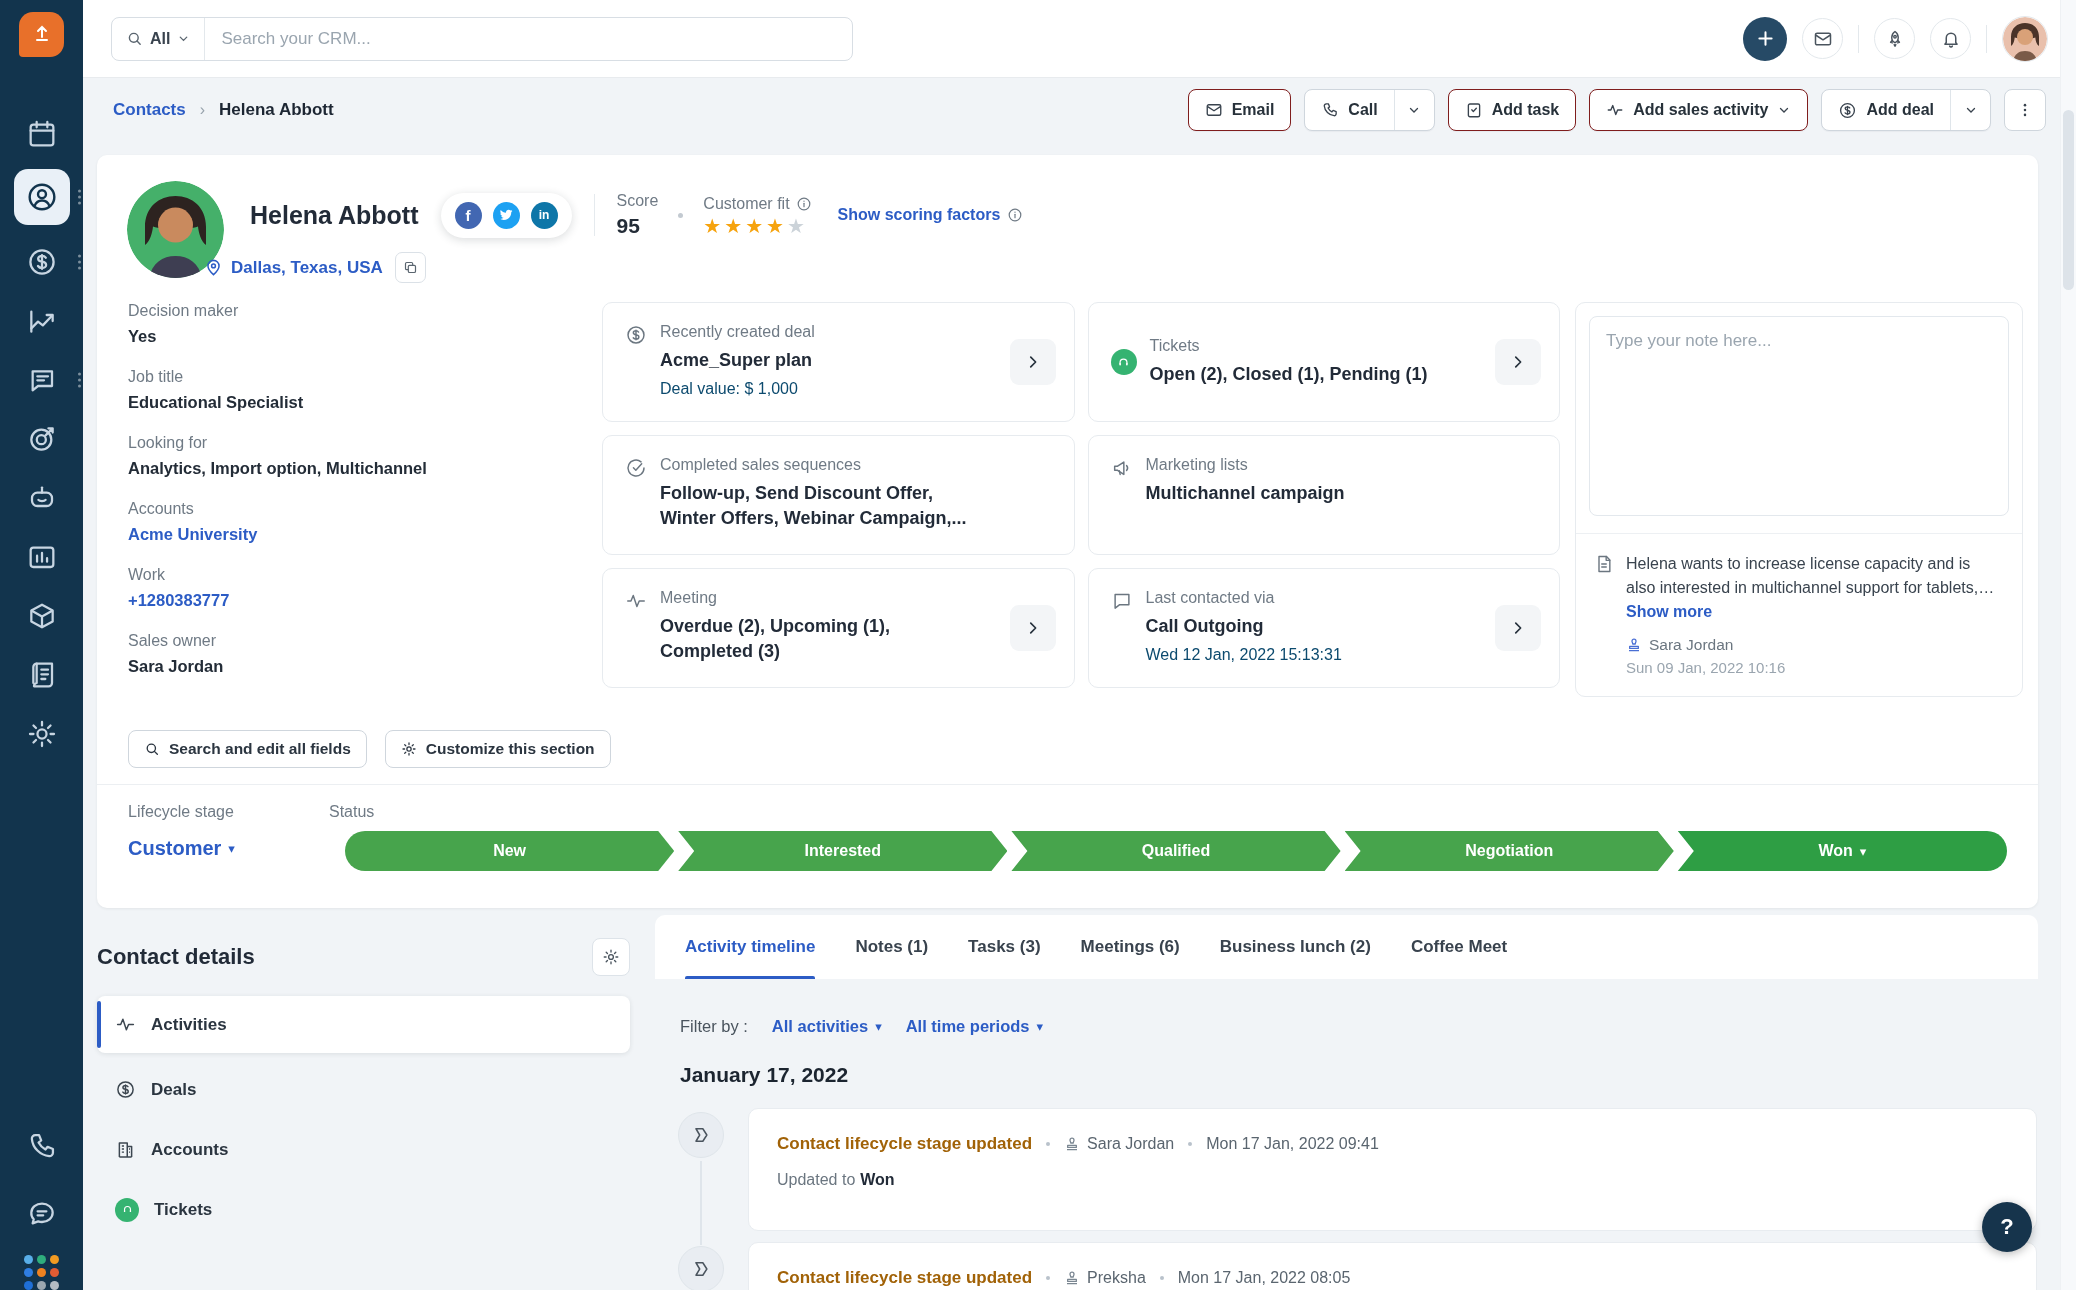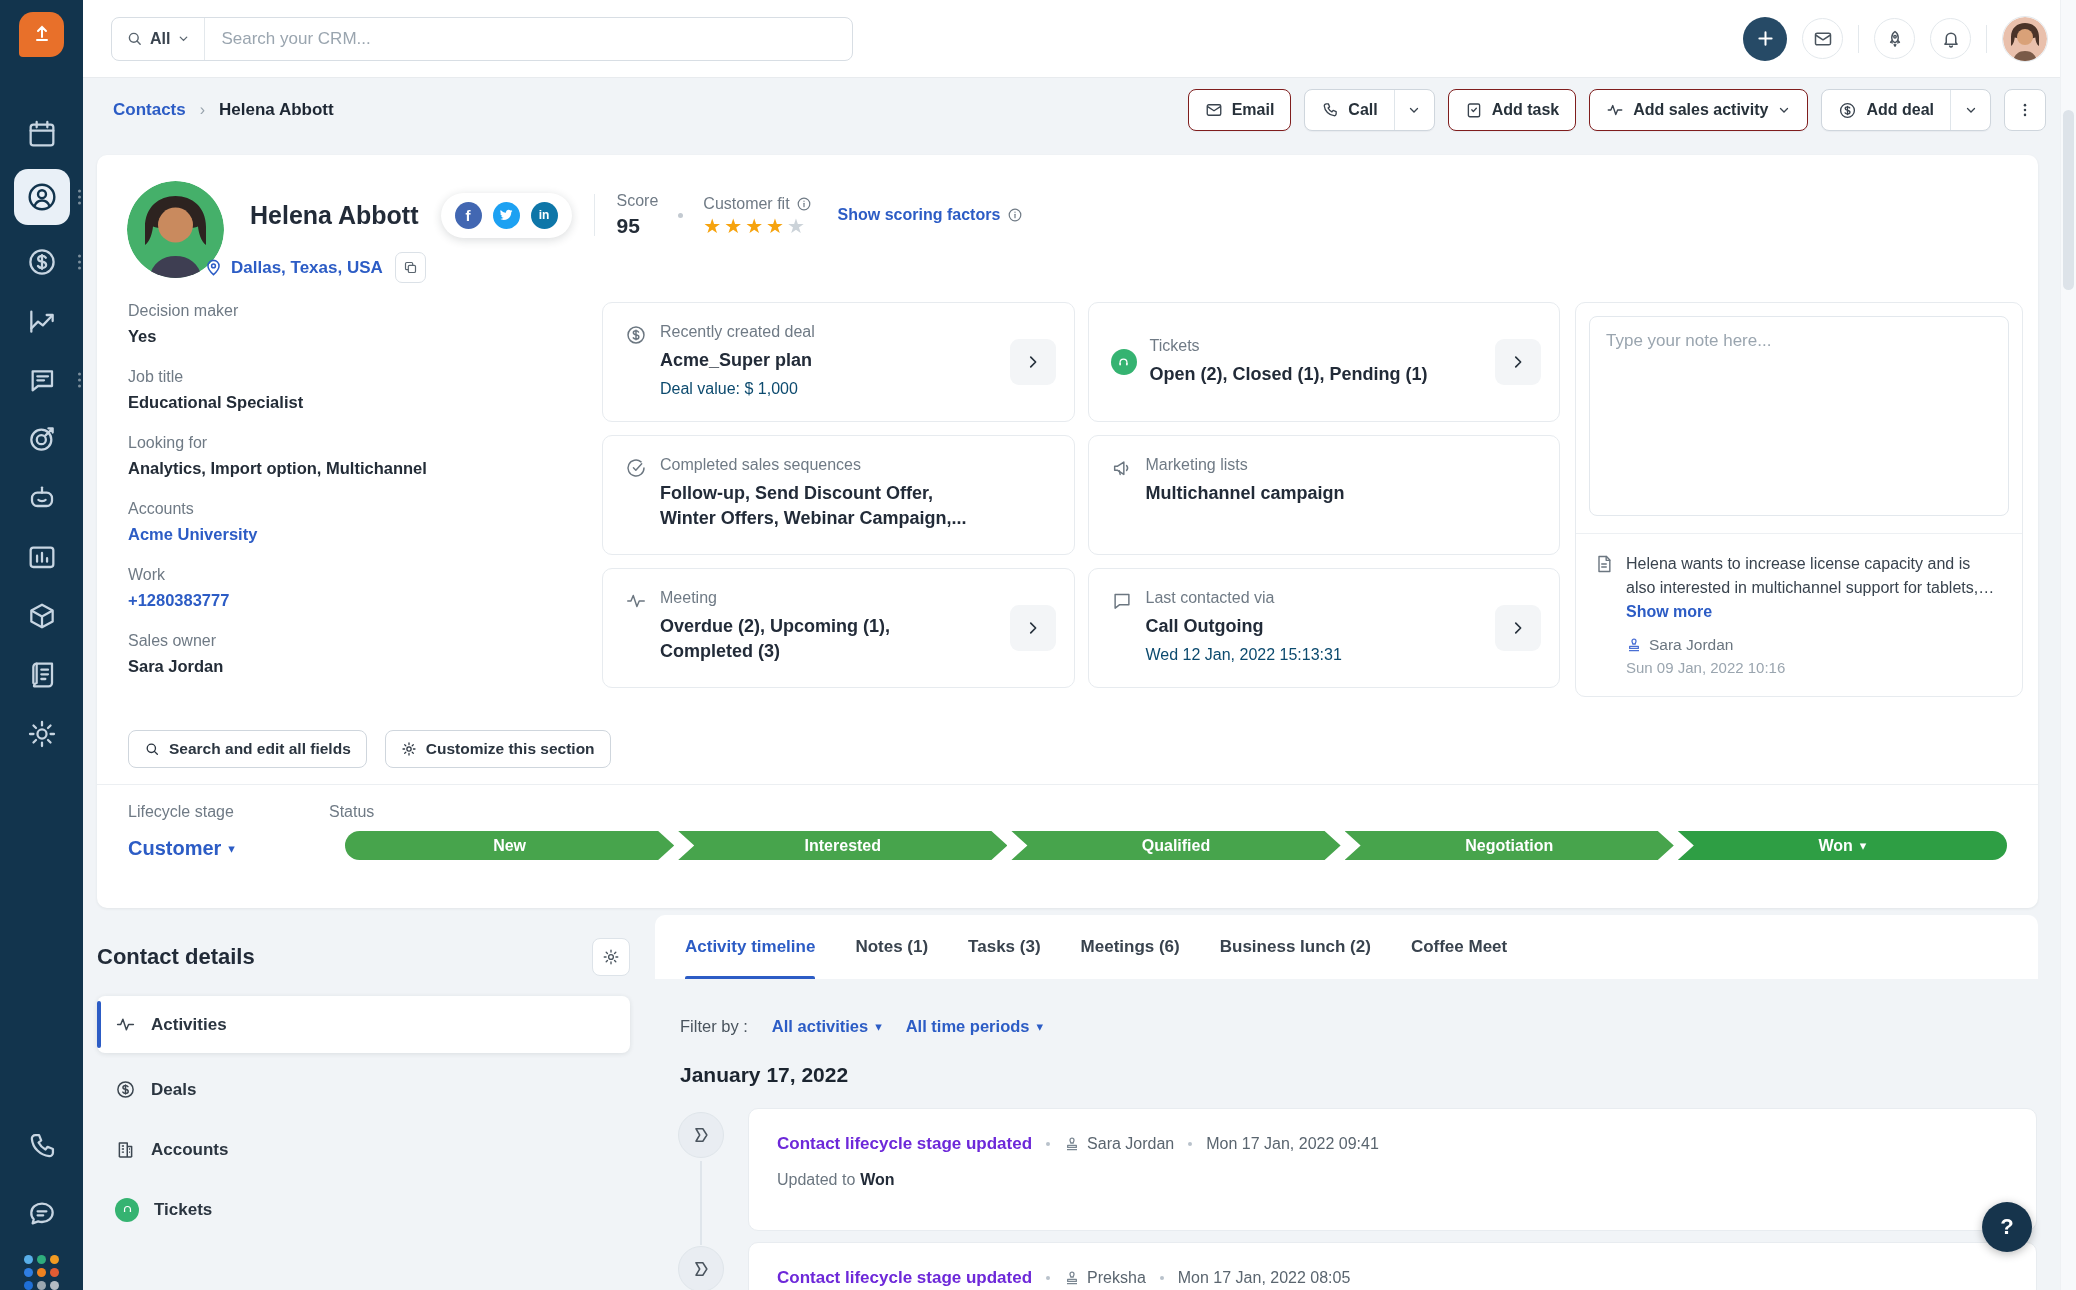--- a/index.html
+++ b/index.html
@@ -106,21 +106,21 @@
 
   .section-btns { position:absolute; left:31px; top:575px; display:flex; gap:18px; }
   .btn-outline { display:flex; align-items:center; gap:9px; height:38px; padding:0 15px; border:1px solid #cfd6dd; border-radius:8px;
                  background:#fff; font-size:15.5px; font-weight:600; color:#2b3540; }
   .card-div { position:absolute; left:0; right:0; top:629px; border-top:1px solid #eceff2; }
 
   .lc-label { position:absolute; left:31px; top:648px; font-size:16px; color:#6f7a85; }
   .st-label { position:absolute; left:232px; top:648px; font-size:16px; color:#6f7a85; }
   .lc-value { position:absolute; left:31px; top:682px; color:#2c5cc5; font-size:20px; font-weight:700; display:flex; align-items:center; gap:7px; }
   .caret { font-size:13px; line-height:1; }
-  .pipeline { position:absolute; left:248px; top:676px; right:31px; height:29px; display:flex; }
+  .pipeline { position:absolute; left:248px; top:676px; right:31px; height:40px; display:flex; }
   .stage { flex:1; margin-right:4px; background:#47a44c; color:#fff; font-size:16px; font-weight:600;
            display:flex; align-items:center; justify-content:center; gap:7px;
            clip-path:polygon(0 0, calc(100% - 16px) 0, 100% 50%, calc(100% - 16px) 100%, 0 100%, 16px 50%); }
   .stage.first { border-radius:20px 0 0 20px; clip-path:polygon(0 0, calc(100% - 16px) 0, 100% 50%, calc(100% - 16px) 100%, 0 100%); }
   .stage.last  { margin-right:0; background:#2e9e44; border-radius:0 20px 20px 0;
                  clip-path:polygon(0 0, 100% 0, 100% 100%, 0 100%, 16px 50%); }
 
   
   .cd-panel { position:absolute; left:97px; top:938px; width:533px; }
   .cd-head { display:flex; justify-content:space-between; align-items:center; }
@@ -144,21 +144,21 @@
   .filter-row { position:absolute; left:680px; top:1017px; display:flex; align-items:center; gap:24px; }
   .filter-label { font-size:16.5px; color:#4a545e; }
   .filter-link { display:flex; align-items:center; gap:7px; color:#2c5cc5; font-size:16.5px; font-weight:600; }
   .date-header { position:absolute; left:680px; top:1063px; font-size:21px; font-weight:700; color:#1c2530; }
 
   .tl-circle { position:absolute; width:46px; height:46px; border-radius:50%; background:#e9edf2; border:1px solid #dfe5ea;
                display:flex; align-items:center; justify-content:center; color:#4a545e; }
   .tl-connector { position:absolute; left:700px; top:1161px; width:2px; height:84px; background:#dfe5eb; }
   .tl-card { position:absolute; left:748px; width:1289px; background:#fff; border:1px solid #e8ecf0; border-radius:10px; padding:25px 28px; }
   .tl-row1 { display:flex; align-items:center; gap:14px; }
-  .tl-title { font-size:17px; font-weight:700; color:#6d28d9; }
+  .tl-title { font-size:17px; font-weight:700; color:#a16207; }
   .tl-dot { width:4px; height:4px; border-radius:50%; background:#b9c2cb; }
   .tl-meta { display:flex; align-items:center; gap:7px; color:#5a656f; font-size:16px; }
   .tl-meta .stamp { color:#7a8691; }
   .tl-row2 { margin-top:17px; font-size:16px; color:#6b7680; }
   .tl-row2 b { color:#222b38; font-weight:700; margin-left:5px; }
 
   .help-btn { position:absolute; left:1982px; top:1202px; width:50px; height:50px; border-radius:50%; background:#16344c; color:#fff;
               font-size:22px; font-weight:700; display:flex; align-items:center; justify-content:center;
               box-shadow:0 2px 10px rgba(0,0,0,.28); border:none; z-index:40; }
 

